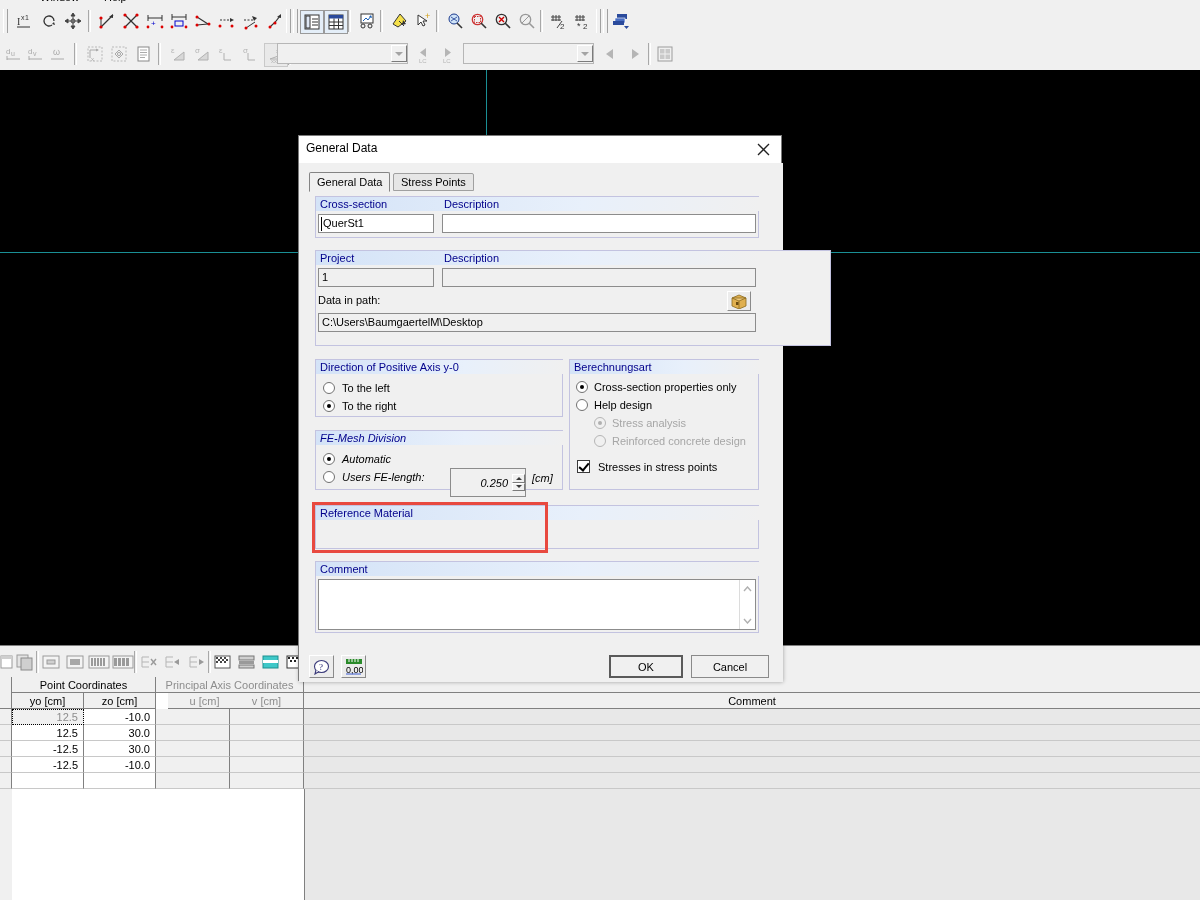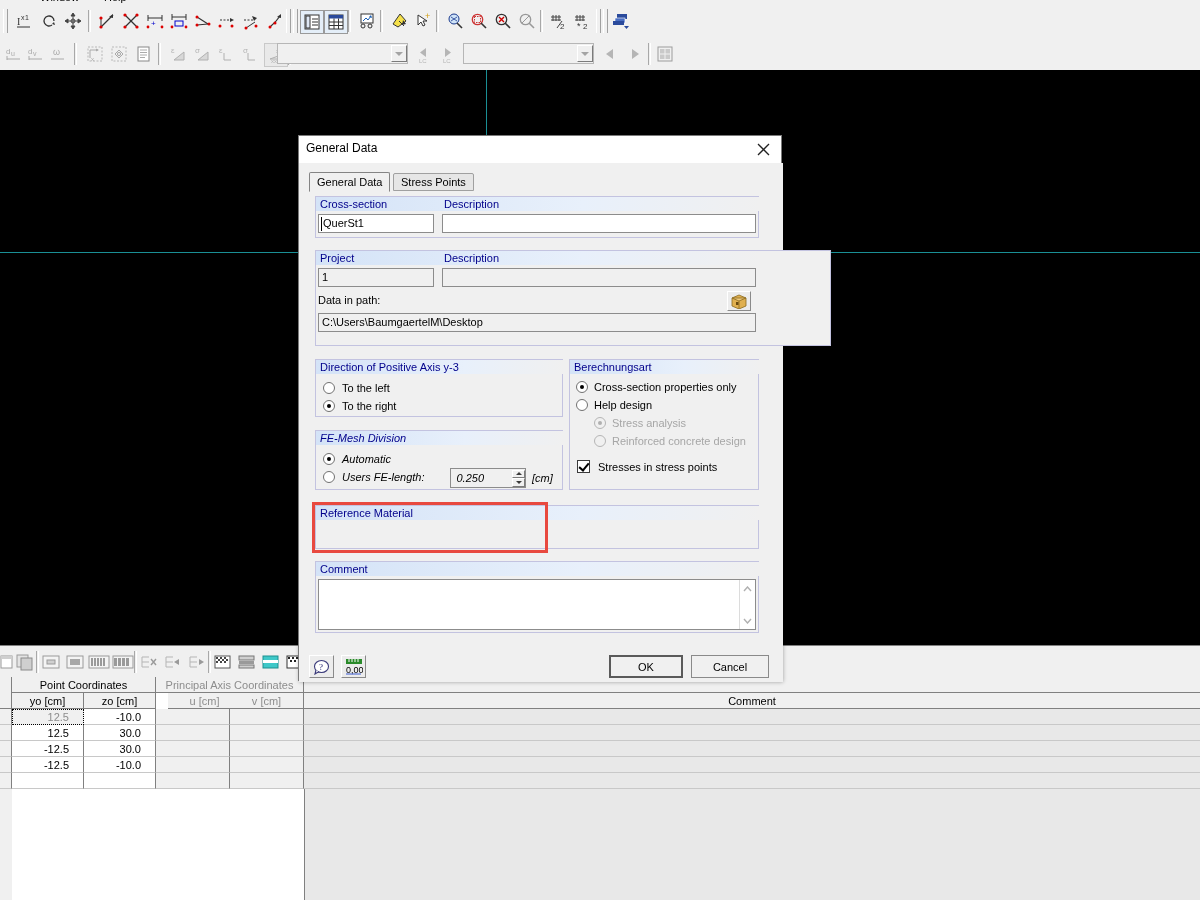--- a/index.html
+++ b/index.html
@@ -43,21 +43,21 @@
   
   .tablewrap{position:absolute;left:0;top:677px;width:1200px;height:223px;background:#fff;}
   .thead{position:absolute;left:0;top:0;width:1200px;height:32px;}
   .hcell{position:absolute;box-sizing:border-box;background:#f0f0f0;border-right:1px solid #808080;
          border-bottom:1px solid #808080;display:flex;align-items:center;justify-content:center;
          font-size:11px;color:#000;}
   .hcell.grey{color:#8d8d8d;}
   .hcell.nb{border-bottom:none;}
   .trow{position:absolute;left:0;height:16px;width:1200px;}
   .cell{position:absolute;box-sizing:border-box;height:16px;border-right:1px solid #808080;border-bottom:1px solid #c8c8c8;
-        font-size:11px;display:flex;align-items:center;padding-right:14px;justify-content:flex-end;background:#fff;}
+        font-size:11px;display:flex;align-items:center;padding-right:5px;justify-content:flex-end;background:#fff;}
   .cell.ro{background:#f0f0f0;}
   .cell.sel{background:#f0f0f0;color:#8d8d8d;border:1px dotted #000;}
   .cell.rn{background:#f0f0f0;justify-content:center;padding:0;}
 
   
   .dialog{position:absolute;left:298px;top:135px;width:484px;height:546px;background:#f0f0f0;
           border:1px solid #7a7a7a;box-shadow:1px 1px 4px rgba(0,0,0,.35);box-sizing:border-box;}
   .dlg-title{position:absolute;left:0;top:0;width:100%;height:27px;background:#fff;box-sizing:border-box;}
   .dlg-title .t{position:absolute;left:7px;top:5px;font-size:12px;color:#000;}
   .dlg-close{position:absolute;right:4px;top:3px;width:28px;height:21px;display:flex;align-items:center;justify-content:center;cursor:pointer;}
@@ -87,22 +87,22 @@
   .radio.dis{background:#f0f0f0;border-color:#b5b5b5;}
   .radio.on:after{content:"";position:absolute;left:3px;top:3px;width:4px;height:4px;border-radius:50%;background:#000;}
   .radio.on.dis:after{background:#b0b0b0;}
   .rlabel{position:absolute;font-size:11px;color:#000;}
   .rlabel.dis{color:#a6a6a6;}
 
   .check{position:absolute;width:13px;height:13px;background:#fff;border:1px solid #3b3b3b;box-sizing:border-box;}
   .check.on:after{content:"";position:absolute;left:3px;top:0px;width:4px;height:8px;
         border:solid #000;border-width:0 2px 2px 0;transform:rotate(40deg);}
 
-  .spin{position:absolute;box-sizing:border-box;height:20px;background:#f0f0f0;border:1px solid #8c8c8c;
-        display:flex;align-items:center;gap:24px;}
+  .spin{position:absolute;box-sizing:border-box;height:29px;background:#f0f0f0;border:1px solid #8c8c8c;
+        display:flex;align-items:center;}
   .spin .v{flex:1;text-align:right;padding-right:4px;font-size:11px;color:#000;}
   .spin .btns{width:13px;height:17px;display:flex;flex-direction:column;}
   .spin .btns b{flex:1;background:#f0f0f0;border:1px solid #fff;border-right-color:#7b7b7b;border-bottom-color:#7b7b7b;
                 box-sizing:border-box;display:flex;align-items:center;justify-content:center;}
   .spin .btns b i{display:block;width:0;height:0;border-left:3px solid transparent;border-right:3px solid transparent;}
   .spin .btns b.up i{border-bottom:3px solid #3a3a3a;}
   .spin .btns b.dn i{border-top:3px solid #3a3a3a;}
 
   .unit{position:absolute;font-size:11px;color:#000;}
 
@@ -734,21 +734,21 @@
             <rect x="5" y="8" width="2.5" height="3" fill="#6a4a10"></rect>
           </svg>
         </span>
 
         <span class="rlabel" style="left:2px;top:43px">Data in path:</span>
         <div class="tf ro" style="left:2px;top:62px;width:438px">C:\Users\BaumgaertelM\Desktop</div>
       </div>
 
       <div class="panel" style="left:16px;top:196px;width:248px;height:58px;">
         <div class="panel-hd" style="width:248px"></div>
-        <span class="glabel" style="left:4px;top:0;line-height:14px">Direction of Positive Axis y-3</span>
+        <span class="glabel" style="left:4px;top:0;line-height:14px">Direction of Positive Axis y-0</span>
         <span class="radio" style="left:7px;top:22px"></span>
         <span class="rlabel" style="left:26px;top:22px">To the left</span>
         <span class="radio on" style="left:7px;top:40px"></span>
         <span class="rlabel" style="left:26px;top:40px">To the right</span>
       </div>
 
       <div class="panel" style="left:16px;top:267px;width:248px;height:60px;font-style:italic;">
         <div class="panel-hd" style="width:248px"></div>
         <span class="glabel" style="left:4px;top:0;line-height:14px">FE-Mesh Division</span>
         <span class="radio on" style="left:7px;top:22px"></span>

